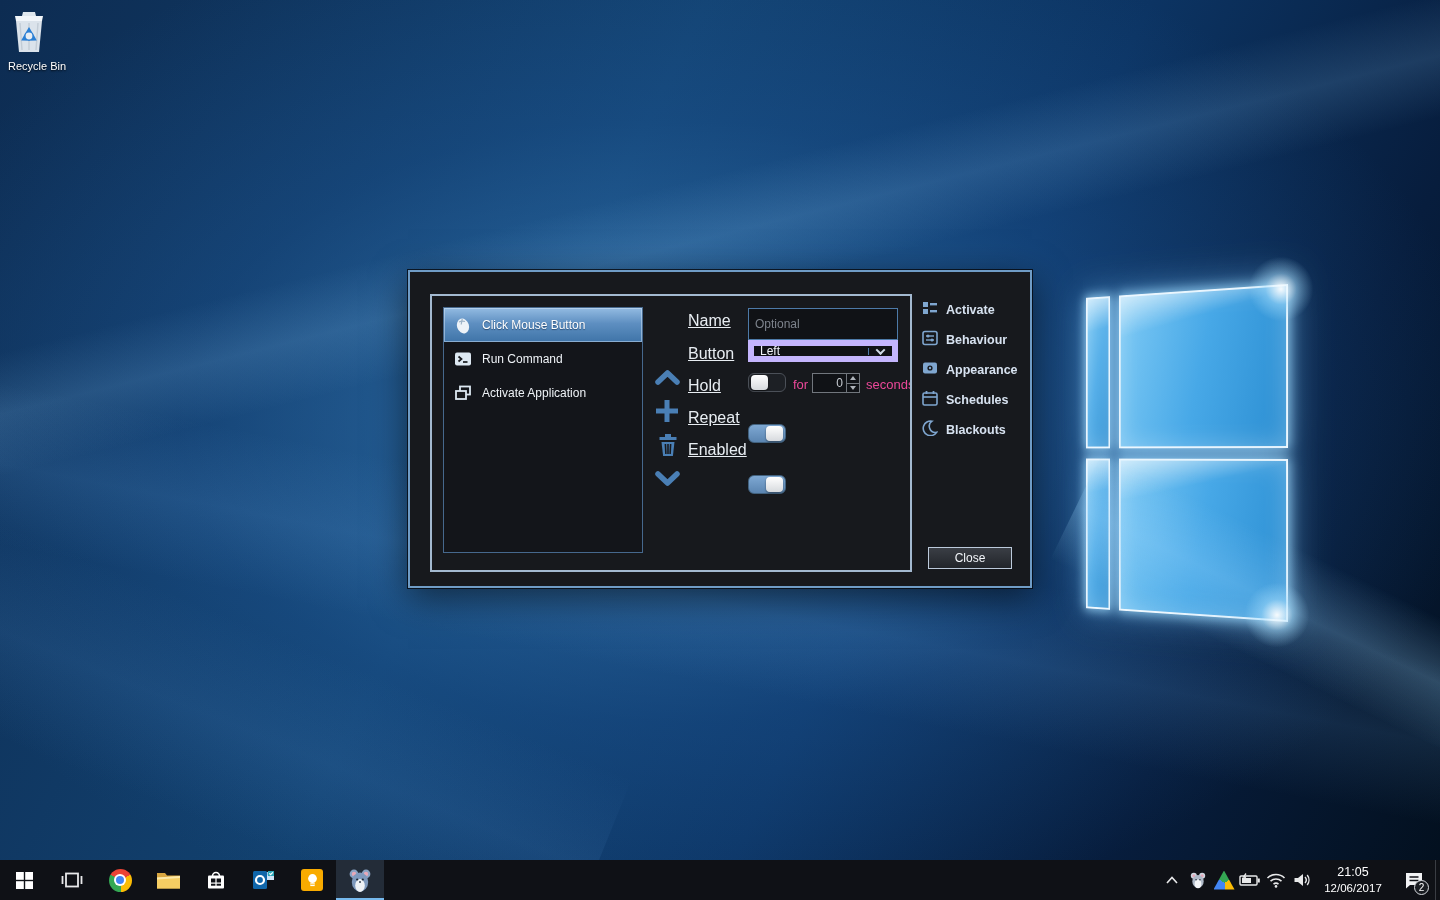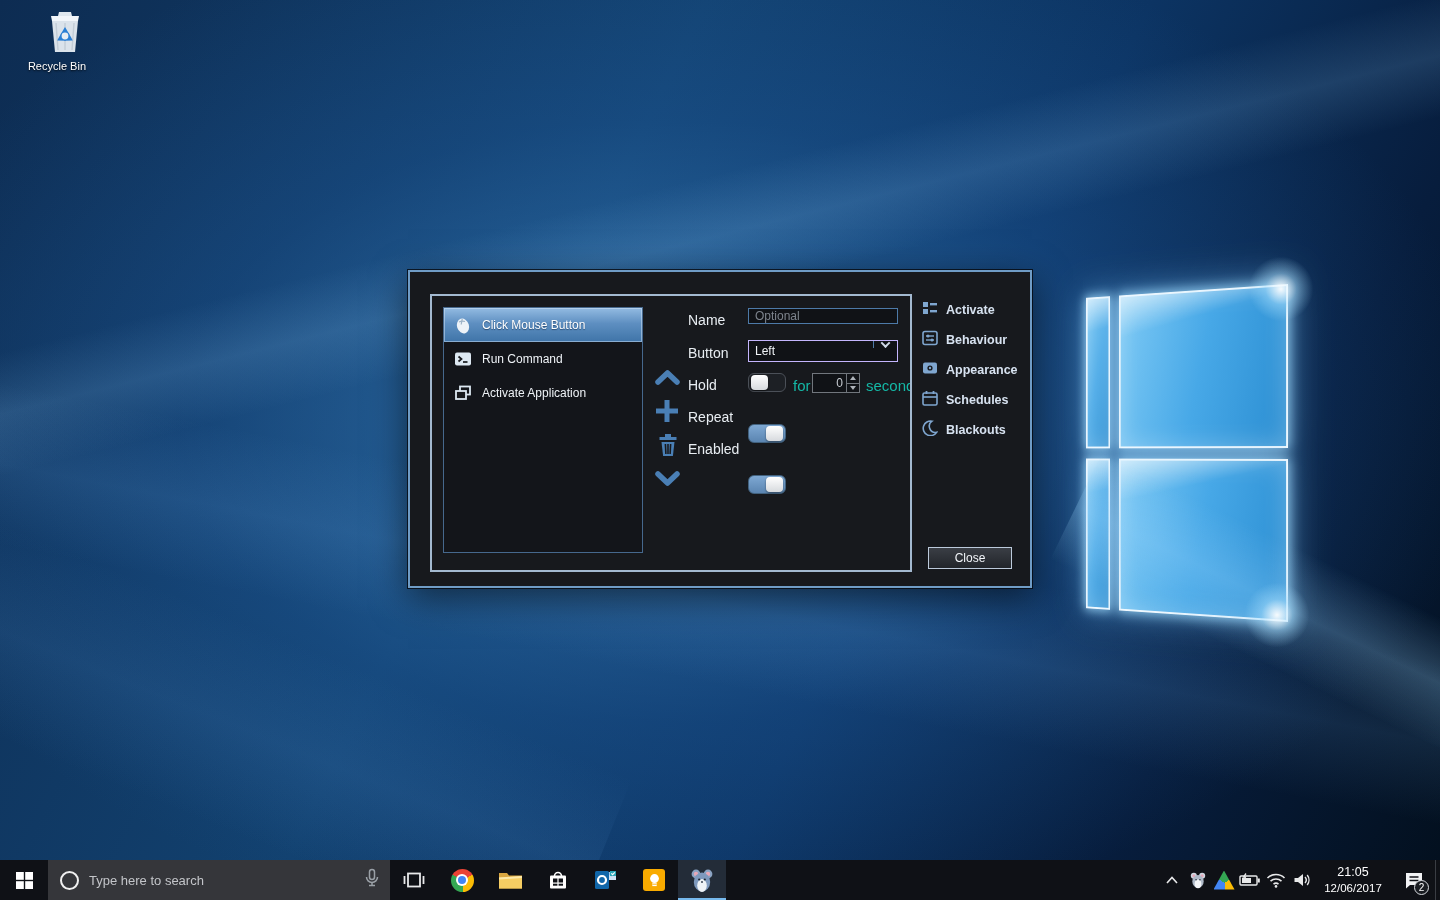--- a/index.html
+++ b/index.html
@@ -35,21 +35,21 @@
       linear-gradient(102deg, #7ecaf5 0%, #47a8e7 50%, #2b8ed2 100%);
     border:2px solid rgba(242,250,255,.95);
     box-shadow:0 0 12px 2px rgba(160,220,255,.8), inset 0 0 26px rgba(255,255,255,.28);
   }
   .glint { position:absolute; width:74px; height:74px; border-radius:50%;
     background:radial-gradient(circle, rgba(255,255,255,.95) 0%, rgba(170,225,255,.45) 30%, rgba(170,225,255,0) 62%); }
   .glint-top { left:1244px; top:252px; }
   .glint-bottom { left:1240px; top:578px; }
 
   
-  .recycle { position:absolute; left:8px; top:8px; width:78px; text-align:right; }
+  .recycle { position:absolute; left:8px; top:8px; width:78px; text-align:left; }
   .recycle .glyph { display:block; margin:0 auto; }
   .recycle .label { margin-top:2px; font-size:11px; color:#fff; text-shadow:0 1px 2px rgba(0,0,0,.9); }
 
   
   .mm-window {
     position:absolute; left:408px; top:270px; width:624px; height:318px;
     background:#17191d; border:2px solid #6f9cc6;
     box-shadow:0 0 0 1px rgba(5,8,12,.8), 0 10px 34px rgba(0,0,0,.55);
     z-index:5;
   }
@@ -67,28 +67,28 @@
   .mm-list-item .li-label { font-size:12px; color:#eef2f6; white-space:nowrap; }
   .mm-list-item[data-selected="true"] {
     background:linear-gradient(180deg, #93bbe2 0%, #5e8fc1 45%, #3f74a8 100%);
     box-shadow:inset 0 0 0 1px rgba(210,230,250,.5);
   }
   .mm-list-item[data-selected="true"] .li-label { color:#fff; text-shadow:0 1px 1px rgba(20,40,70,.6); }
 
   
   .mm-form { position:absolute; left:0; top:0; width:478px; height:274px; overflow:hidden; }
   .f-abs { position:absolute; }
-  .f-label { font-size:14px; color:#e8edf2; }
-  .f-dim { font-size:15px; color:#14b8a6; }
+  .f-label { font-size:16px; color:#e8edf2;text-decoration:underline; }
+  .f-dim { font-size:13px; color:#ec4899; }
   .f-input {
     background:#101216; border:1px solid #4d7aa8; color:#dfe4ea; font-size:12px;
     font-family:"Liberation Sans", sans-serif; padding:0 6px; outline:none;
   }
   .f-input::placeholder { color:#7d838c; }
-  .combo { border:1px solid #c4b5fd; background:#101216; display:flex; align-items:flex-start; }
+  .combo { border:6px solid #c4b5fd; background:#101216; display:flex; align-items:center; }
   .combo .combo-value { flex:1; font-size:12px; color:#f0f3f7; padding:3px 6px; }
   .combo .combo-btn { width:24px; border-left:1px solid #4d7aa8; display:flex; align-items:center; justify-content:center; }
   .combo .chev { width:7px; height:7px; border-right:2px solid #cfd9e6; border-bottom:2px solid #cfd9e6; transform:rotate(45deg) translate(-1px,-1px); }
 
   .toggle { width:38px; height:19px; border-radius:6px; position:relative;
     background:#1d2025; border:1px solid #4b5058; }
   .toggle .knob { position:absolute; top:1px; left:2px; width:17px; height:15px; border-radius:4px;
     background:linear-gradient(180deg,#ffffff,#d7dade); box-shadow:0 1px 2px rgba(0,0,0,.5); }
   .toggle[data-state="on"] { background:linear-gradient(180deg,#7ea8d3,#5b85b1); border-color:#42627f; }
   .toggle[data-state="on"] .knob { left:auto; right:2px; }
@@ -245,21 +245,21 @@
           <line x1="13.6" y1="11" x2="13.1" y2="21" stroke="#17191d" stroke-width="1.6"></line>
         </svg>
       </span>
       <span class="f-abs" style="left:223px; top:172px;">
         <svg width="25" height="20" viewBox="0 0 25 20">
           <path d="M3 6 L12.5 15 L22 6" stroke="#4a7fb5" stroke-width="5.5" fill="none" stroke-linecap="round" stroke-linejoin="round"></path>
         </svg>
       </span>
 
       <span class="f-abs f-label" style="left:256px; top:16px;">Name</span>
-      <input class="f-abs f-input" style="left: 316px; top: 12px; width: 150px; height: 16px;" type="text" placeholder="Optional">
+      <input class="f-abs f-input" style="left: 316px; top: 12px; width: 150px; height: 32px;" type="text" placeholder="Optional">
 
       <span class="f-abs f-label" style="left:256px; top:49px;">Button</span>
       <div class="f-abs combo" style="left:316px; top:44px; width:150px; height:22px;">
         <span class="combo-value">Left</span>
         <span class="combo-btn">
             <span class="chev"></span>
           </span>
       </div>
 
       <span class="f-abs f-label" style="left:256px; top:81px;">Hold</span>
@@ -354,32 +354,20 @@
 
   <div class="tb-start">
     <svg width="17" height="17" viewBox="0 0 17 17">
       <rect x="0" y="0" width="7.8" height="7.8" fill="#fff"></rect>
       <rect x="9.2" y="0" width="7.8" height="7.8" fill="#fff"></rect>
       <rect x="0" y="9.2" width="7.8" height="7.8" fill="#fff"></rect>
       <rect x="9.2" y="9.2" width="7.8" height="7.8" fill="#fff"></rect>
     </svg>
   </div>
 
-  <div class="tb-search">
-    <span class="cortana-ring"></span>
-    <span class="search-text">Type here to search</span>
-    <span>
-      <svg width="16" height="20" viewBox="0 0 16 20">
-        <rect x="5.5" y="1.5" width="5" height="10" rx="2.5" fill="none" stroke="#9aa0a6" stroke-width="1.5"></rect>
-        <path d="M2.5 9 a5.5 5.5 0 0 0 11 0" fill="none" stroke="#9aa0a6" stroke-width="1.5"></path>
-        <line x1="8" y1="14.5" x2="8" y2="17" stroke="#9aa0a6" stroke-width="1.5"></line>
-        <line x1="5" y1="17.5" x2="11" y2="17.5" stroke="#9aa0a6" stroke-width="1.5"></line>
-      </svg>
-    </span>
-  </div>
 
   <div class="tb-apps">
 
     <div class="tb-app" data-active="false">
       <svg width="24" height="24" viewBox="0 0 24 24">
         <rect x="6" y="5.5" width="12" height="13" fill="none" stroke="#e8e9ea" stroke-width="1.8"></rect>
         <path d="M2.5 8 L2.5 16" stroke="#e8e9ea" stroke-width="1.8"></path>
         <path d="M21.5 8 L21.5 16" stroke="#e8e9ea" stroke-width="1.8"></path>
       </svg>
     </div>

